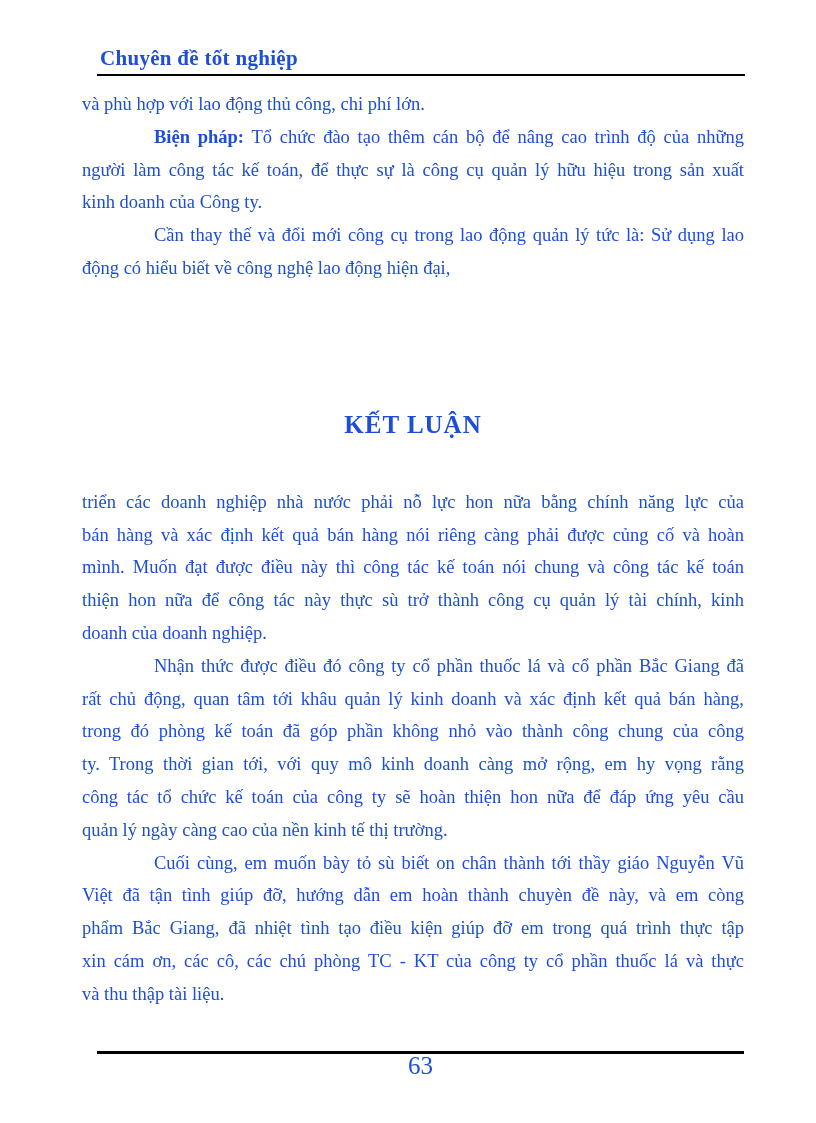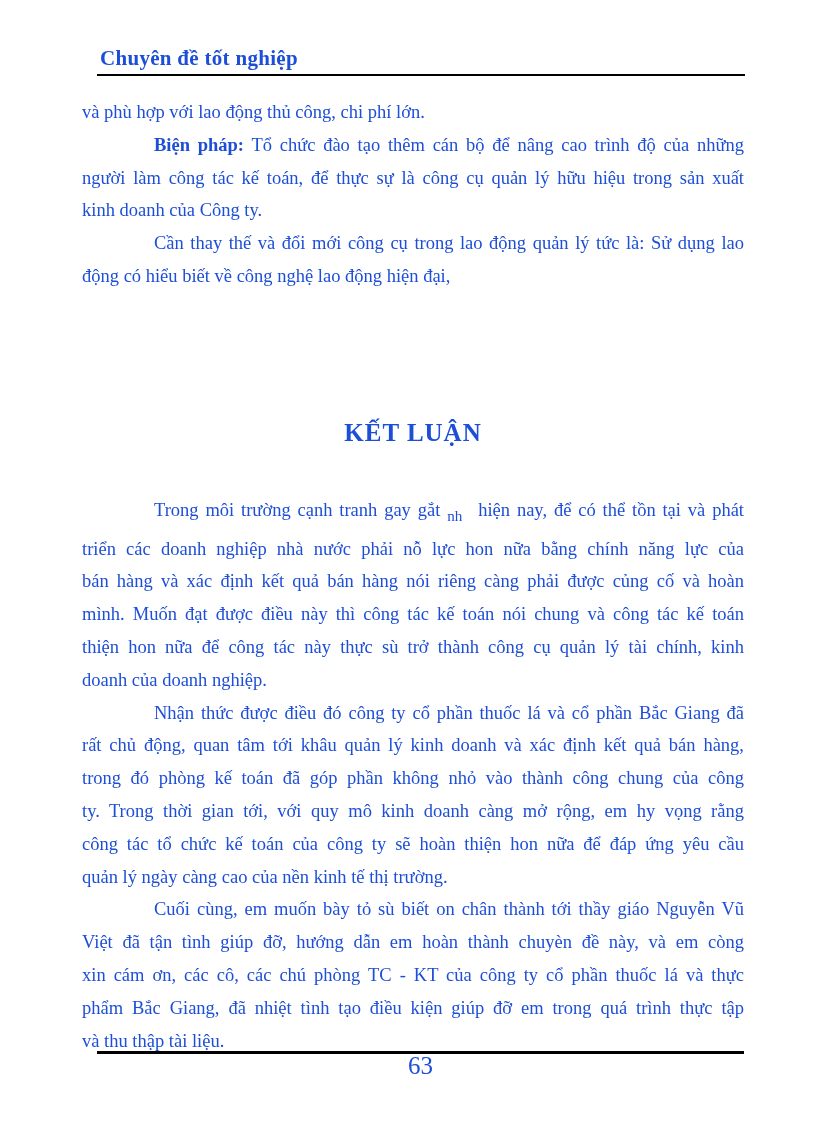--- a/index.html
+++ b/index.html
@@ -27,21 +27,21 @@
   }
   .header-title {
     font-size: 21px;
     font-weight: bold;
     letter-spacing: 0.3px;
   }
   .content {
     position: absolute;
     left: 82px;
     right: 72px;
-    top: 96px;
+    top: 88px;
   }
   .para { margin: 0; }
   .line {
     font-size: 18.5px;
     line-height: 32.8px;
     text-align: justify;
     text-align-last: justify;
     white-space: normal;
   }
   .line.last { text-align-last: left; }
@@ -95,40 +95,39 @@
           <div class="line last"><span>kinh doanh của Công ty.</span></div>
         </div>
         <div class="para">
           <div class="line first-indent"><span>Cần thay thế và đổi mới công cụ trong lao động quản lý tức là: Sử dụng lao</span></div>
           <div class="line last"><span>động có hiểu biết về công nghệ lao động hiện đại,</span></div>
         </div>
       </div>
     <div class="section-heading">KẾT LUẬN</div>
     <div>
         <div class="para">
-          <div class="line first-indent"><span>Trong môi trường cạnh tranh gay gắt </span><span class="sub">nh</span><span> hiện nay, để có thể tồn tại và phát</span></div>
           <div class="line"><span>triển các doanh nghiệp nhà nước phải nỗ lực hon nữa bằng chính năng lực của</span></div>
           <div class="line"><span>bán hàng và xác định kết quả bán hàng nói riêng càng phải được củng cố và hoàn</span></div>
           <div class="line"><span>mình. Muốn đạt được điều này thì công tác kế toán nói chung và công tác kế toán</span></div>
           <div class="line"><span>thiện hon nữa để công tác này thực sù trở thành công cụ quản lý tài chính, kinh</span></div>
           <div class="line last"><span>doanh của doanh nghiệp.</span></div>
         </div>
         <div class="para">
           <div class="line first-indent"><span>Nhận thức được điều đó công ty cổ phần thuốc lá và cổ phần Bắc Giang đã</span></div>
           <div class="line"><span>rất chủ động, quan tâm tới khâu quản lý kinh doanh và xác định kết quả bán hàng,</span></div>
           <div class="line"><span>trong đó phòng kế toán đã góp phần không nhỏ vào thành công chung của công</span></div>
           <div class="line"><span>ty. Trong thời gian tới, với quy mô kinh doanh càng mở rộng, em hy vọng rằng</span></div>
           <div class="line"><span>công tác tổ chức kế toán của công ty sẽ hoàn thiện hon nữa để đáp ứng yêu cầu</span></div>
           <div class="line last"><span>quản lý ngày càng cao của nền kinh tế thị trường.</span></div>
         </div>
         <div class="para">
           <div class="line first-indent"><span>Cuối cùng, em muốn bày tỏ sù biết on chân thành tới thầy giáo  Nguyễn Vũ</span></div>
           <div class="line"><span>Việt đã tận tình giúp đỡ, hướng dẫn em hoàn thành chuyèn đề  này, và em còng</span></div>
+          <div class="line"><span>phẩm Bắc Giang, đã nhiệt tình tạo điều kiện giúp đỡ em trong quá trình thực tập</span></div>
           <div class="line"><span>xin cám ơn, các cô, các chú phòng TC - KT của công ty cổ phần thuốc lá và thực</span></div>
-          <div class="line"><span>phẩm Bắc Giang, đã nhiệt tình tạo điều kiện giúp đỡ em trong quá trình thực tập</span></div>
           <div class="line last"><span>và thu thập tài liệu.</span></div>
         </div>
       </div>
   </div>
 
   <div class="footer">
     <span class="page-number">63</span>
   </div>
 
 </div>

